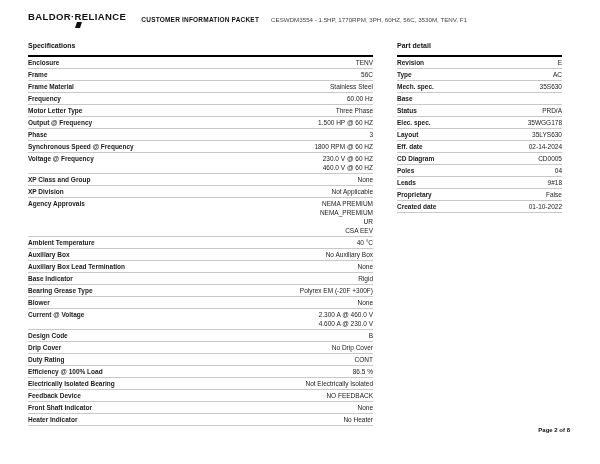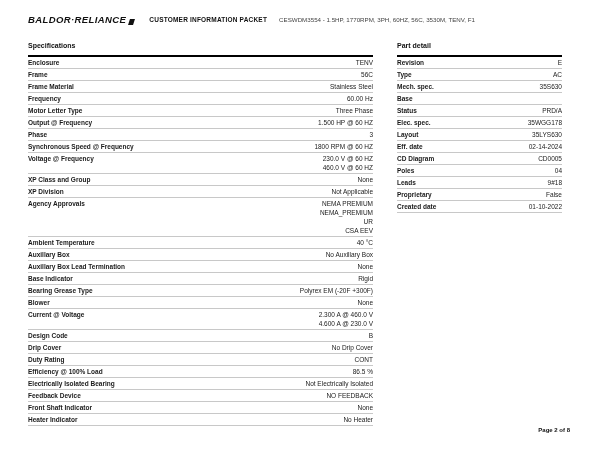--- a/index.html
+++ b/index.html
@@ -5,22 +5,22 @@
   * { margin:0; padding:0; box-sizing:border-box; }
   html,body { background:#ffffff; }
   body { font-family:"Liberation Sans", sans-serif; }
   .page {
     position:relative; width:600px; height:464px; background:#ffffff;
     color:#1a1a1a; overflow:hidden;
   }
   
   .header { position:absolute; left:28px; top:12px; right:28px; height:14px; display:flex; align-items:center; }
   .logo {
-    font-weight:bold; font-style:italic; font-size:9.5px; letter-spacing:0.4px;
-    color:#111; white-space:nowrap; display:flex; align-items:flex-end;
+    font-weight:bold; font-size:9.5px; letter-spacing:0.4px;
+    color:#111; white-space:nowrap; display:flex; align-items:center;flex-direction:column;
   }
   .logo-mark {
     display:inline-block; width:5px; height:6px; margin-left:3px;
     background:#111; transform:skewX(-18deg);
   }
   .doc-title {
     margin-left:15px; font-size:6.5px; font-weight:bold; letter-spacing:0.2px;
     color:#111; white-space:nowrap;
   }
   .product-summary {

